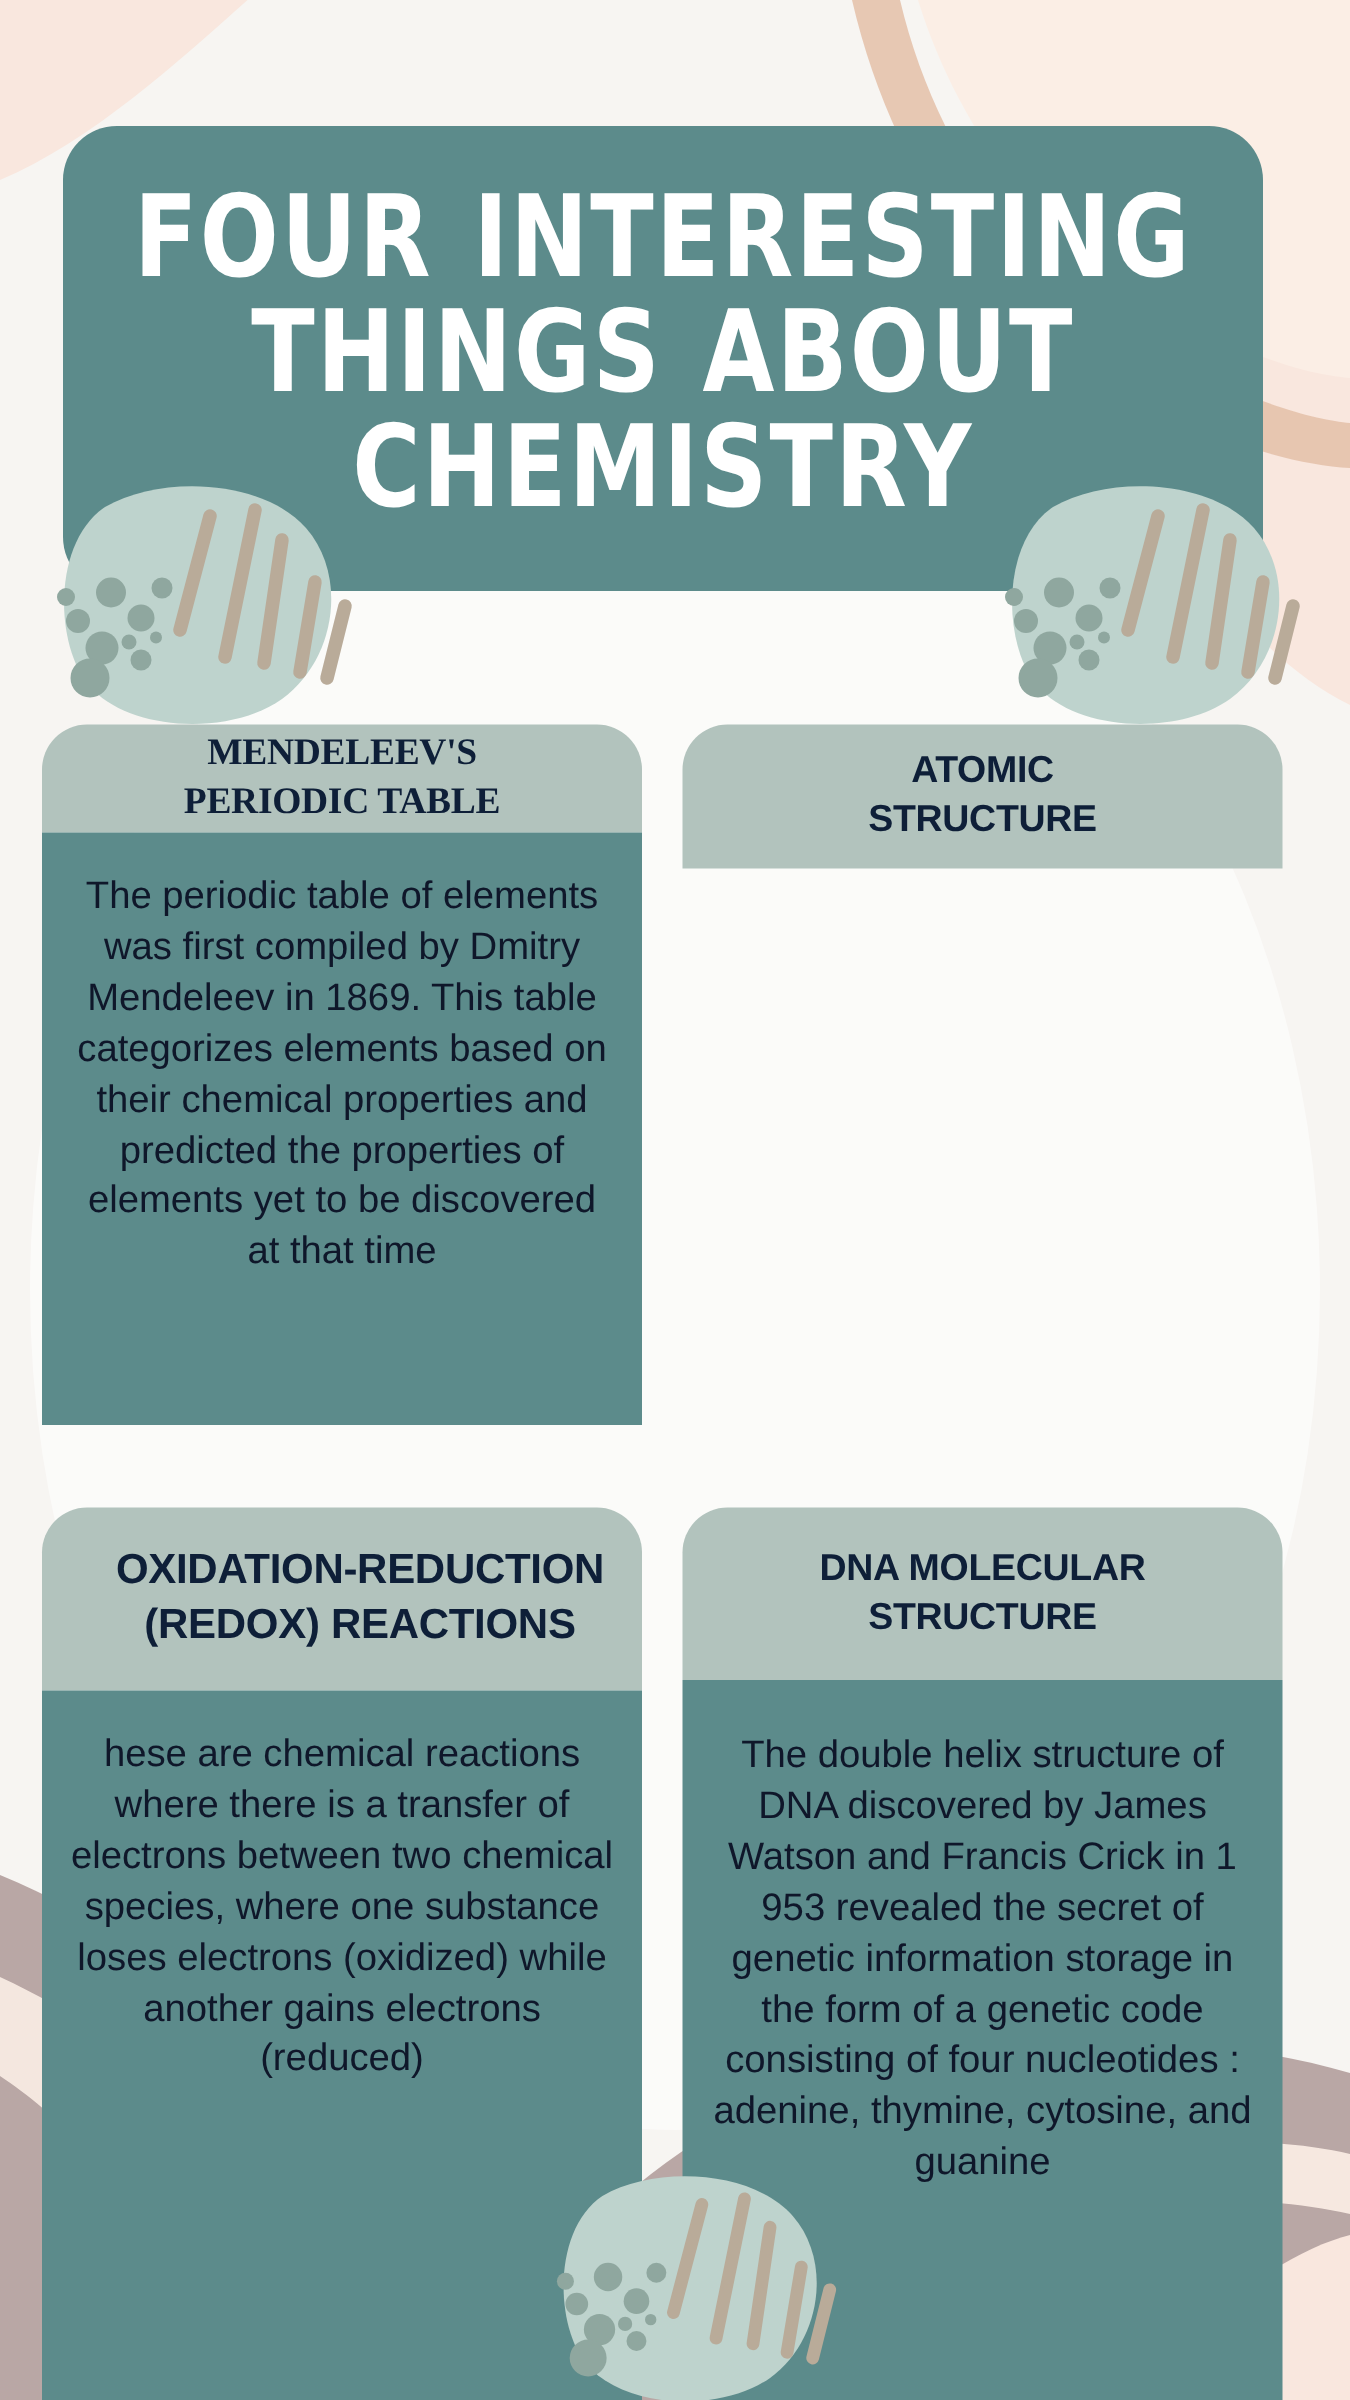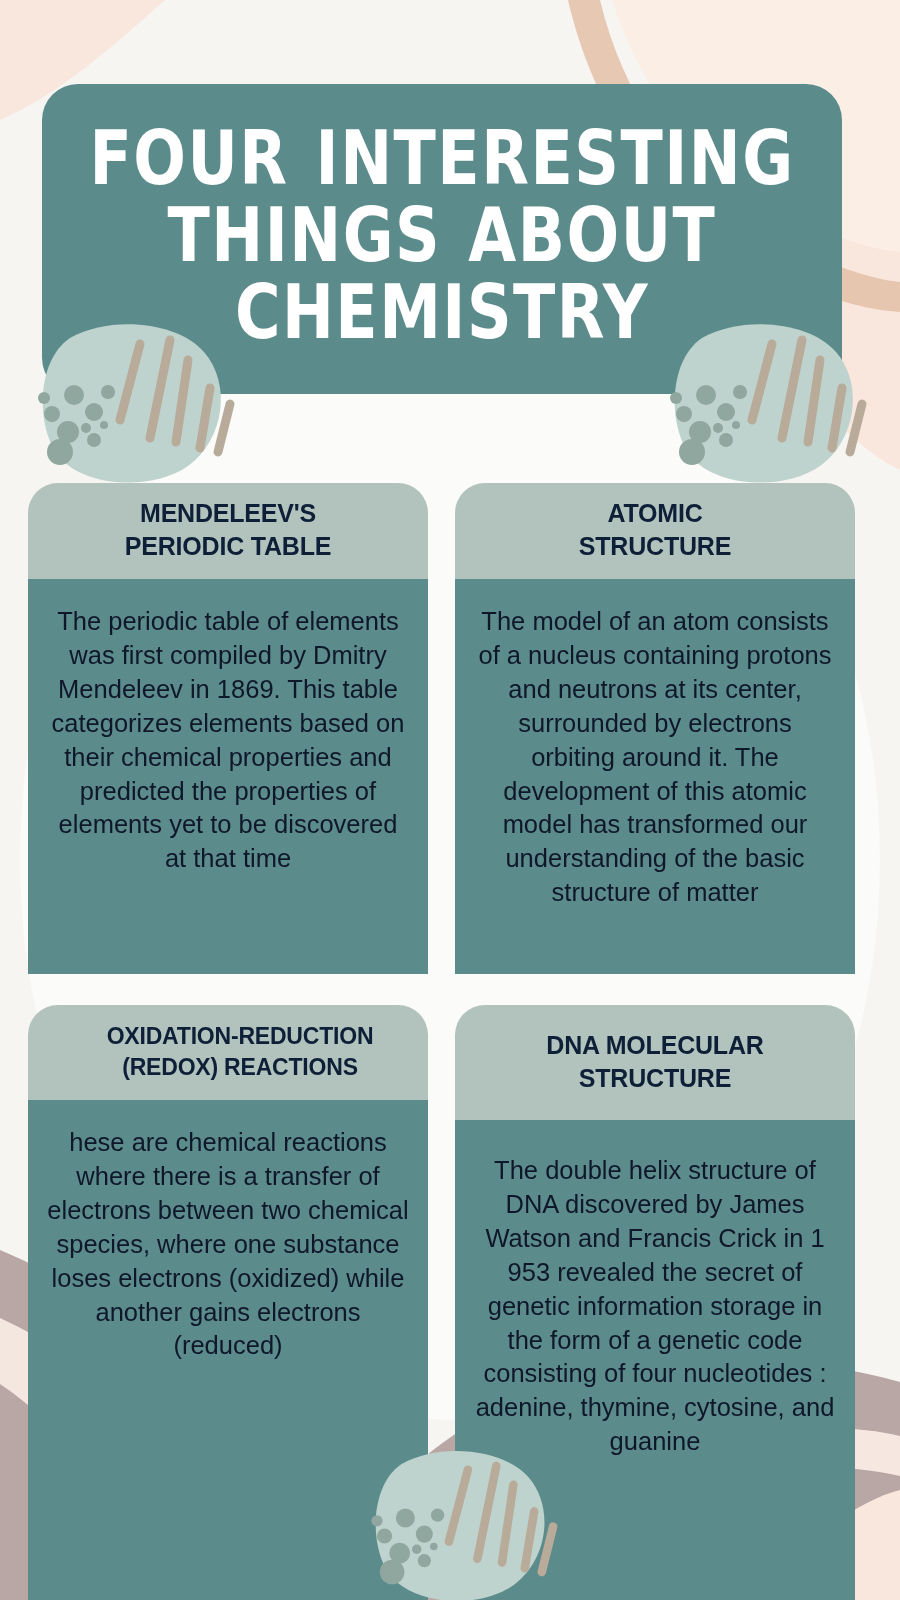--- a/index.html
+++ b/index.html
@@ -93,29 +93,29 @@
     background: #5c8b8b;
     color: #0f172a;
     font-size: 25.5px;
     line-height: 1.33;
     text-align: center;
     padding: 26px 18px 20px 18px;
   }
 
   
   #card-1 { left: 28px;  top: 483px;  width: 400px; }
-  #card-1 .card-header { height: 96px; }
+  #card-1 .card-header { height: 72px; font-family: Liberation Serif, serif; }
   #card-1 .card-body   { height: 395px; }
 
   #card-2 { left: 455px; top: 483px;  width: 400px; }
   #card-2 .card-header { height: 96px; text-align: center; }
   #card-2 .card-body   { height: 395px; }
 
   #card-3 { left: 28px;  top: 1005px; width: 400px; }
-  #card-3 .card-header { height: 95px; font-size: 23px; padding-left: 32px; }
+  #card-3 .card-header { height: 122px; font-size: 28px; padding-left: 32px; }
   #card-3 .card-body   { height: 595px; }
 
   #card-4 { left: 455px; top: 1005px; width: 400px; }
   #card-4 .card-header { height: 115px; }
   #card-4 .card-body   { height: 595px; padding-top: 34px; }
 </style>
 </head>
 <body>
 
 <div class="bg-layer">
@@ -239,21 +239,20 @@
 
   <div class="card" id="card-1">
     <div class="card-header">MENDELEEV'S
 PERIODIC TABLE</div>
     <div class="card-body">The periodic table of elements was first compiled by Dmitry Mendeleev in 1869. This table categorizes elements based on their chemical properties and predicted the properties of elements yet to be discovered at that time</div>
   </div>
 
   <div class="card" id="card-2">
     <div class="card-header">ATOMIC
 STRUCTURE</div>
-    <div class="card-body">The model of an atom consists of a nucleus containing protons and neutrons at its center, surrounded by electrons orbiting around it. The development of this atomic model has transformed our understanding of the basic structure of matter</div>
   </div>
 
   <div class="card" id="card-3">
     <div class="card-header">OXIDATION-REDUCTION
 (REDOX) REACTIONS</div>
     <div class="card-body">hese are chemical reactions where there is a transfer of electrons between two chemical species, where one substance loses electrons (oxidized) while another gains electrons (reduced)</div>
   </div>
 
   <div class="card" id="card-4">
     <div class="card-header">DNA MOLECULAR

